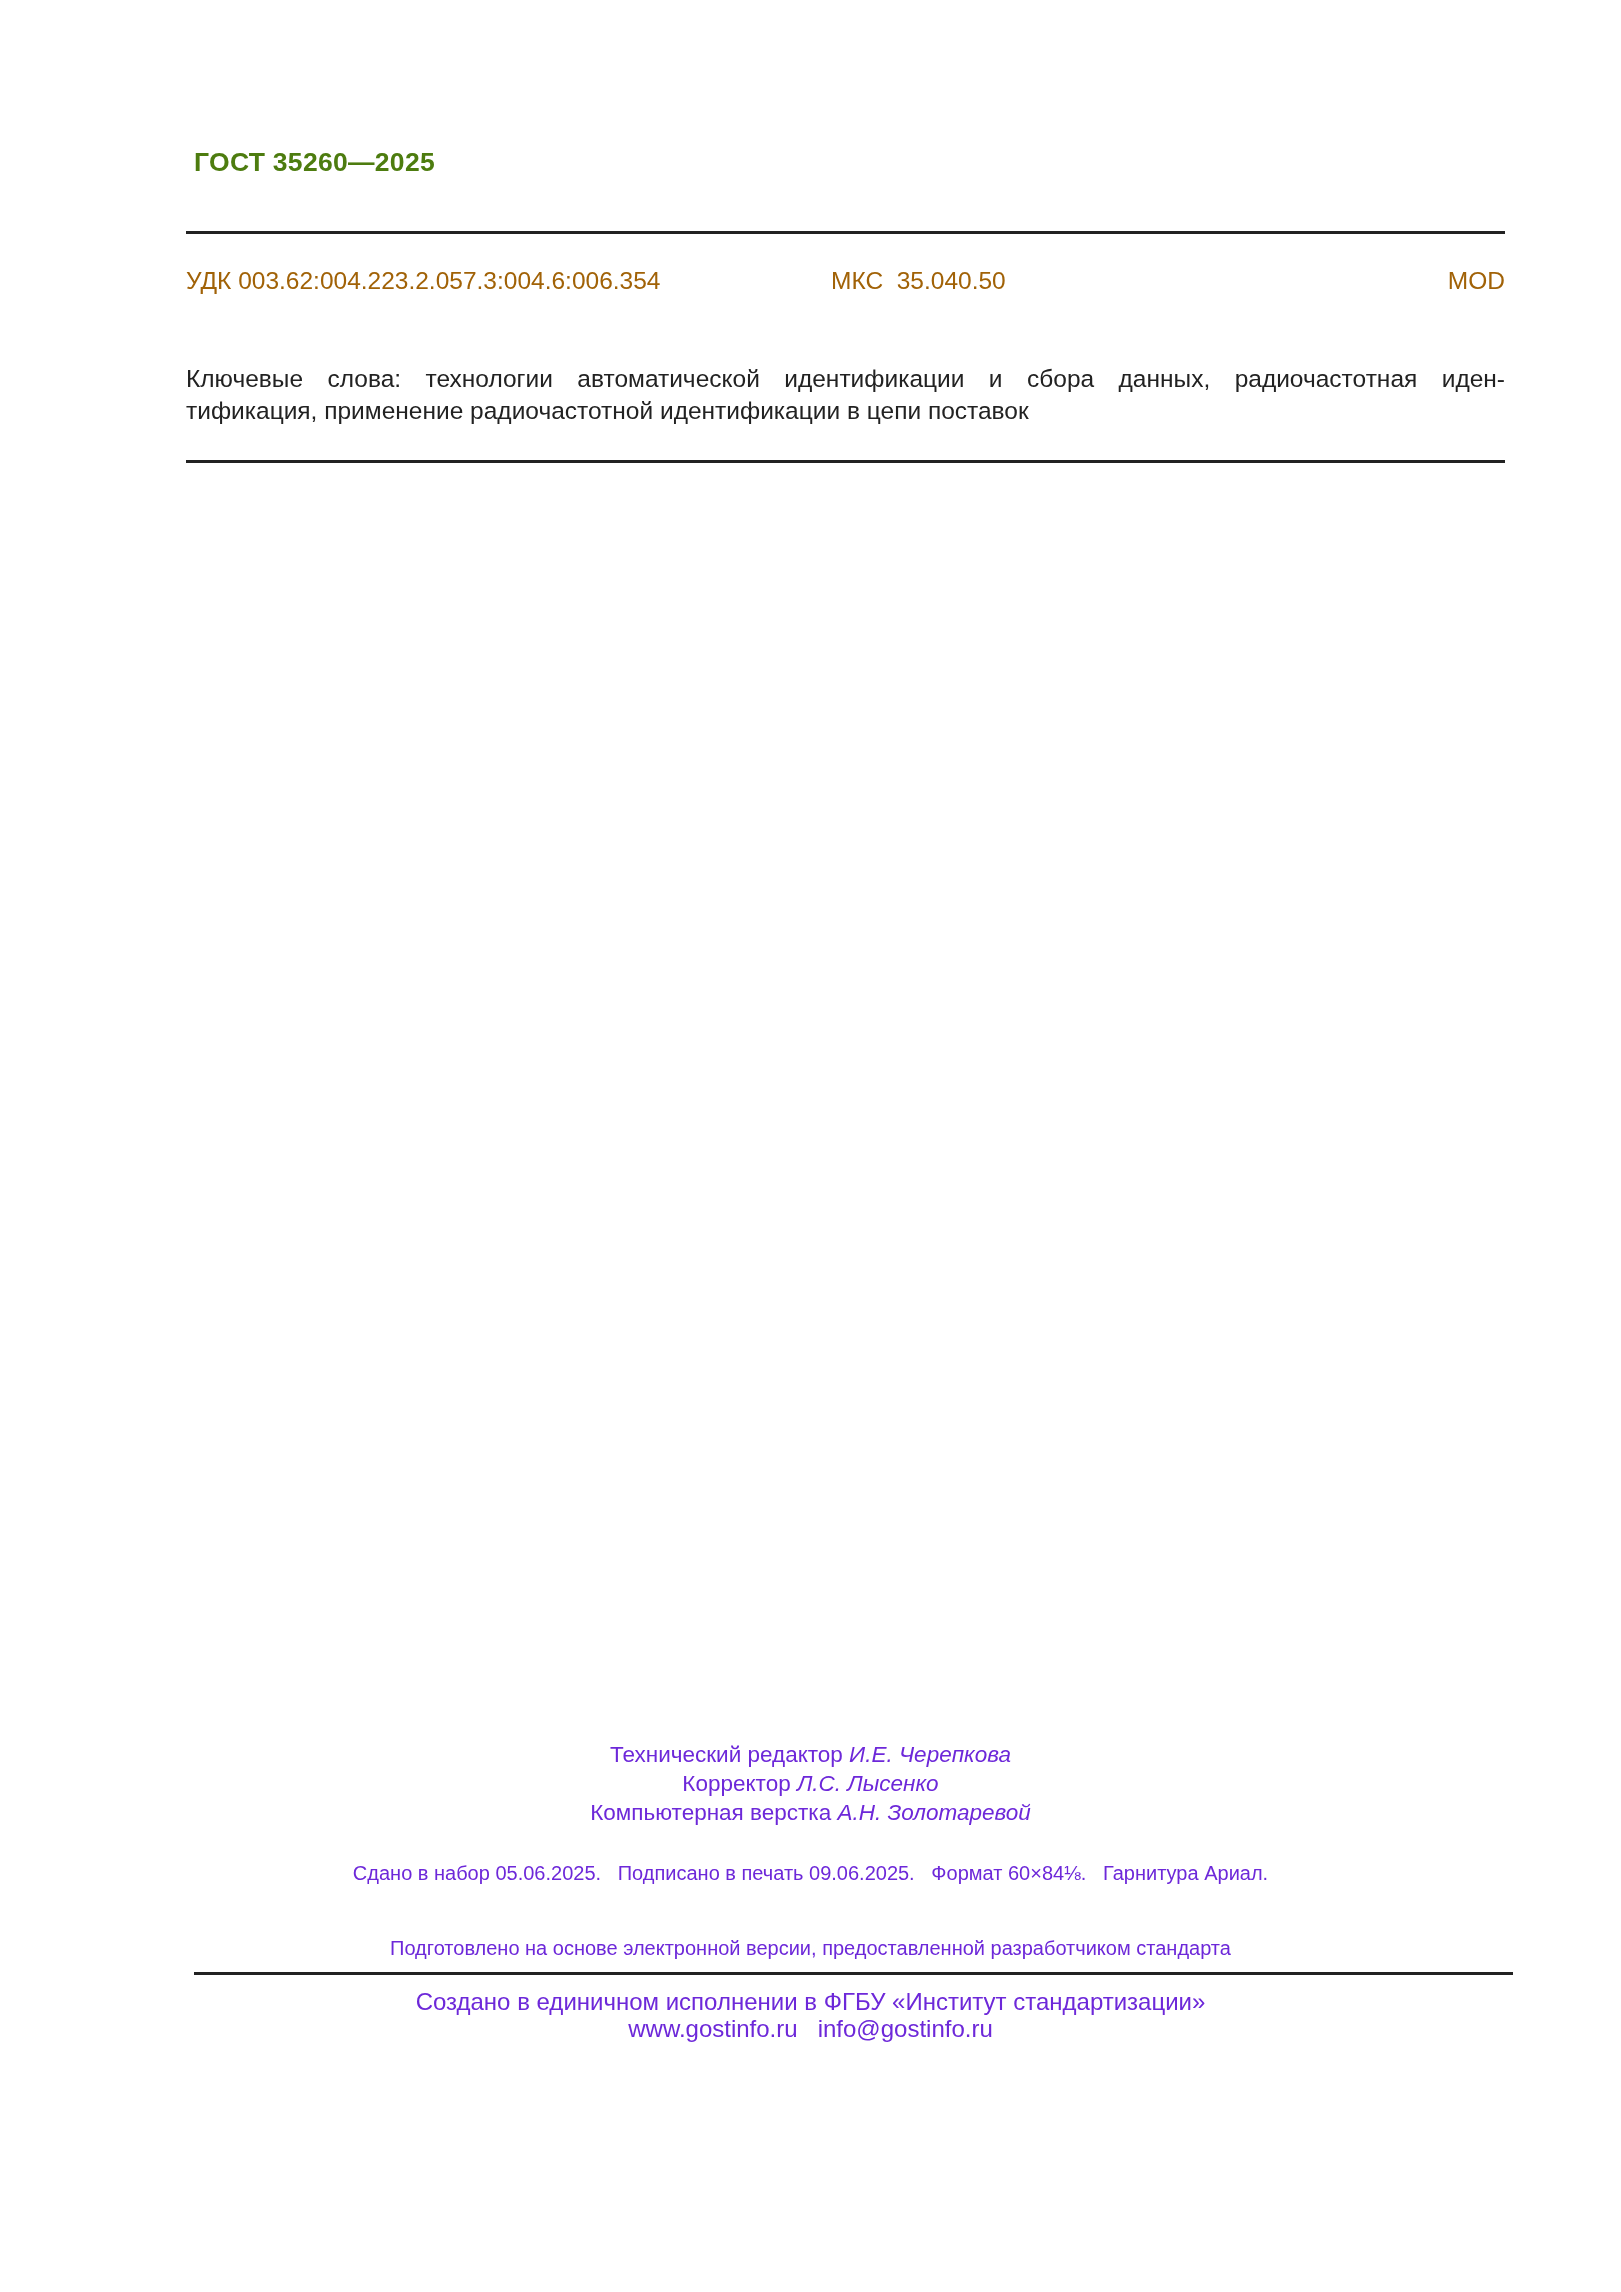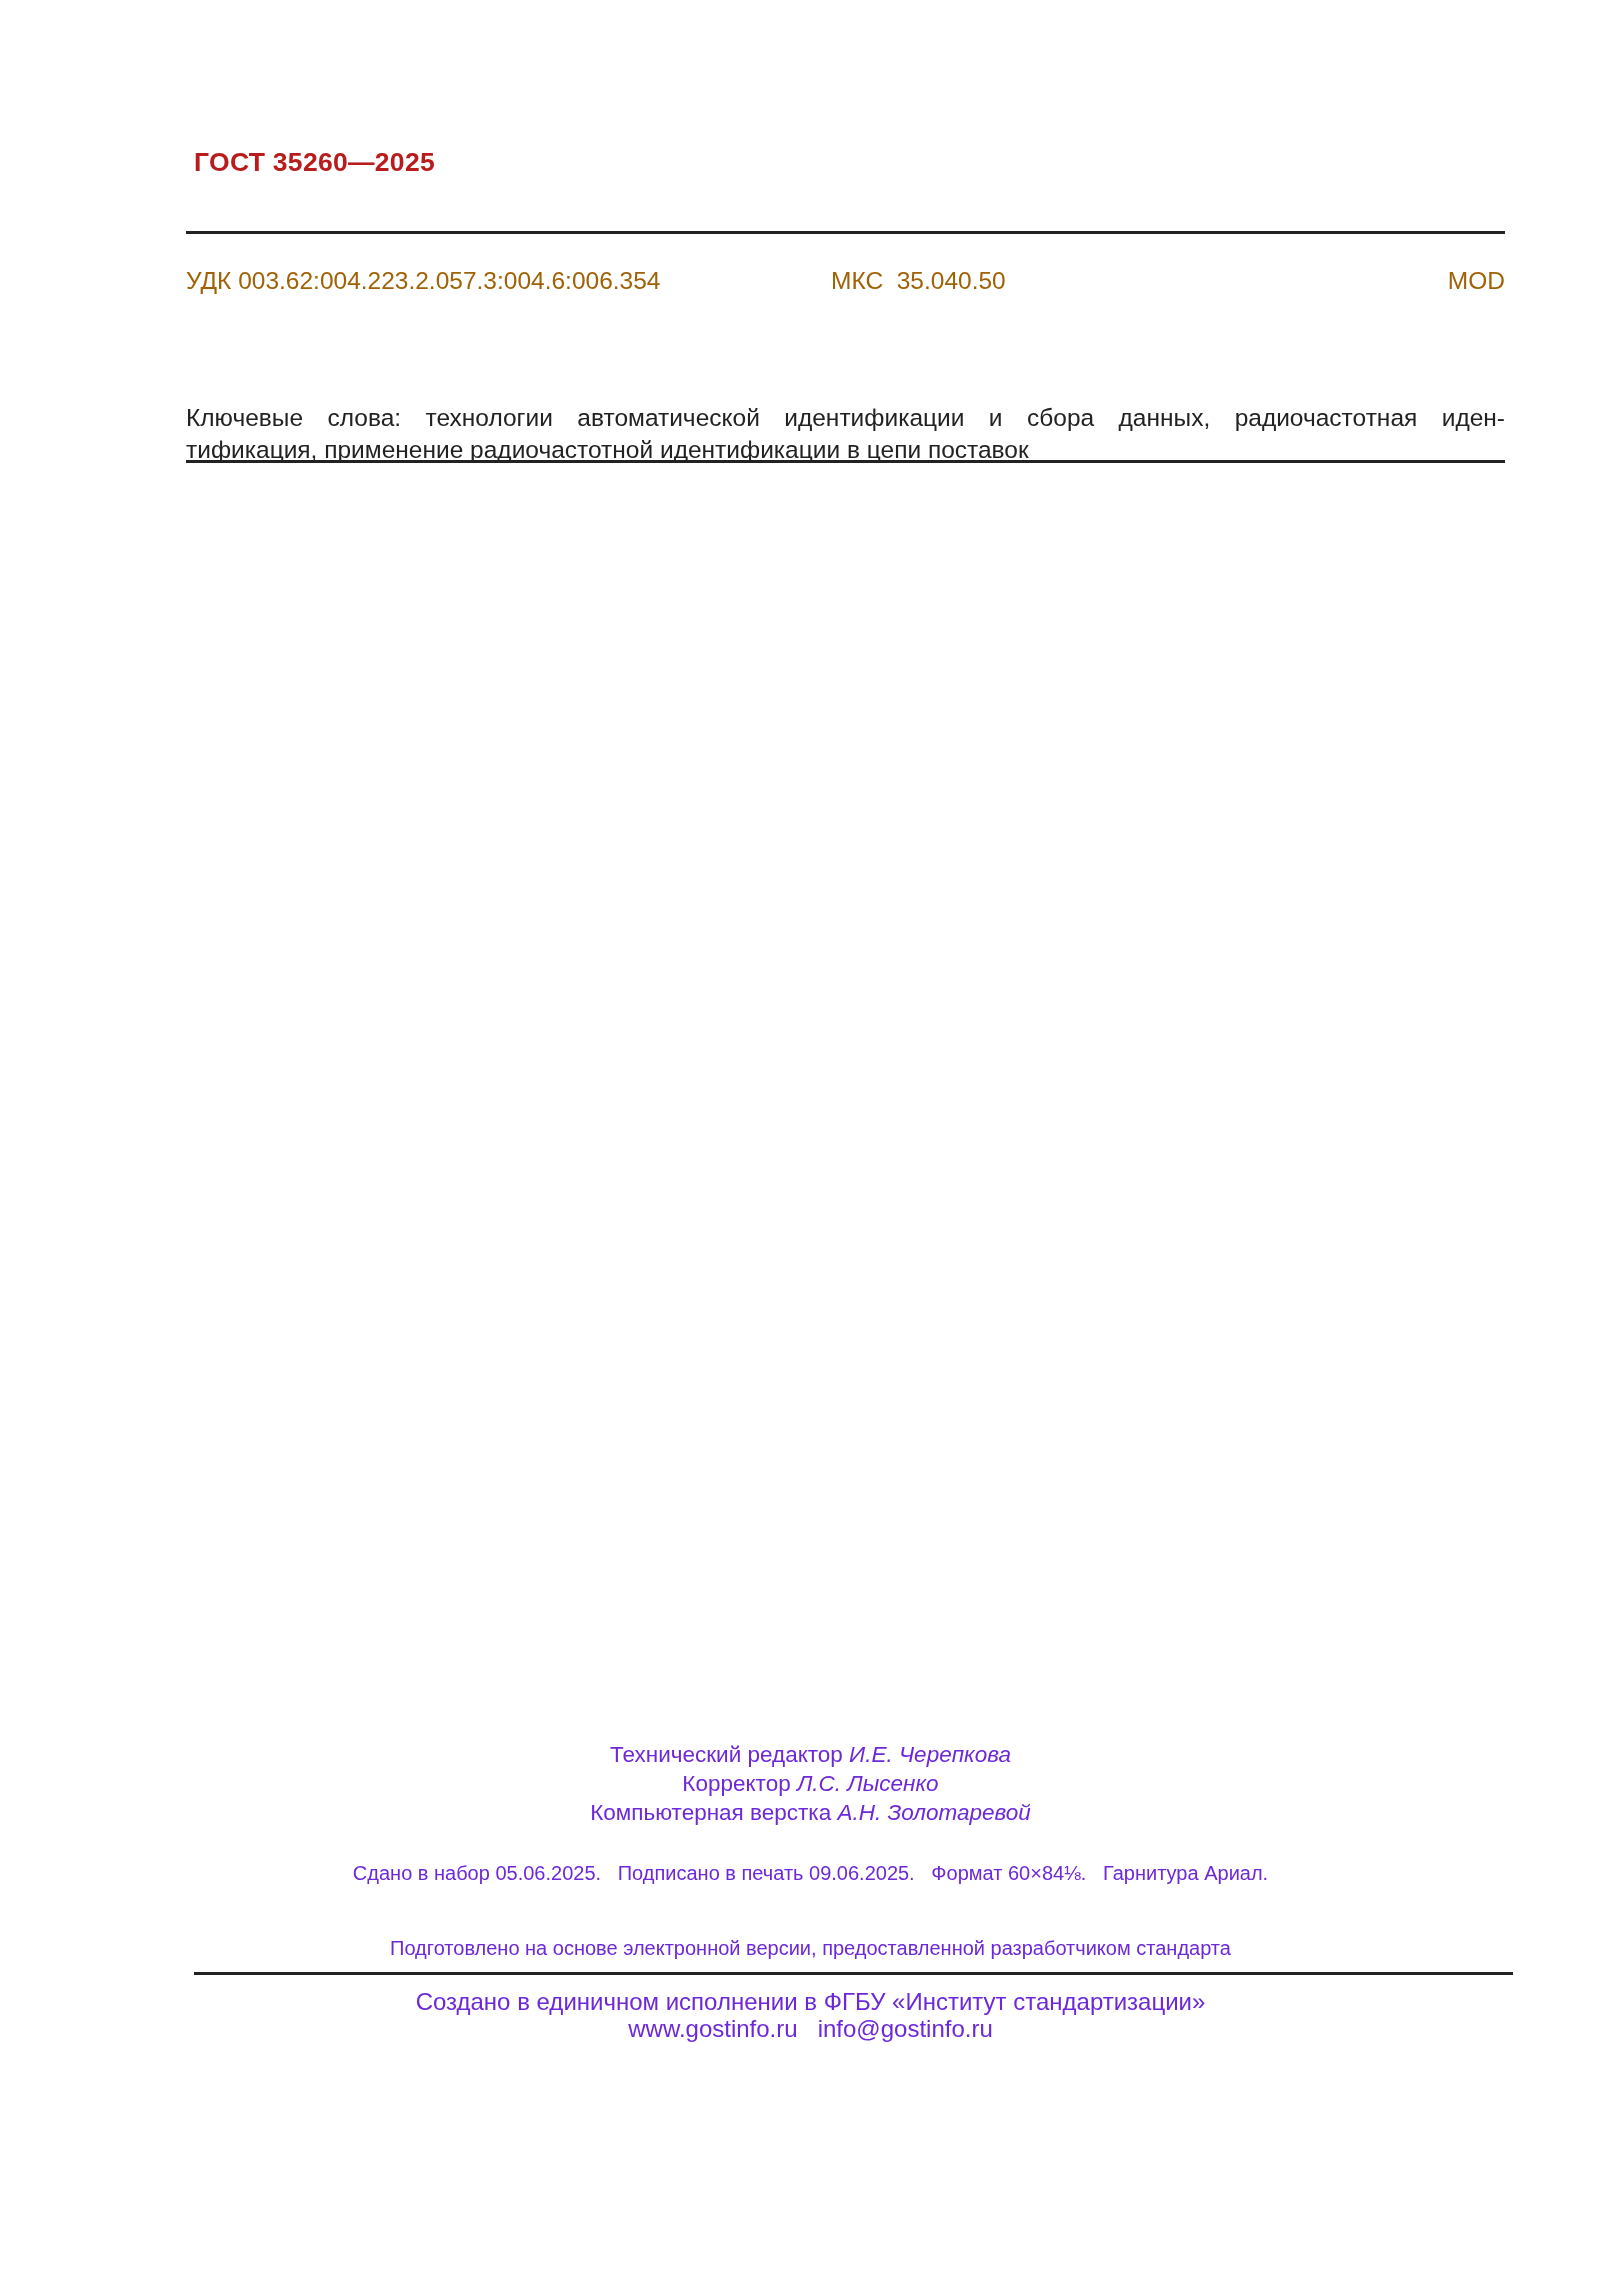--- a/index.html
+++ b/index.html
@@ -1,18 +1,18 @@
 <!DOCTYPE html>
 <html><head>
 <meta charset="utf-8">
 <style>
   html, body { margin:0; padding:0; background:#ffffff; }
   body { width:1621px; height:2293px; position:relative; font-family:"Liberation Sans", sans-serif; color:#222; overflow:hidden; }
   .abs { position:absolute; }
-  .title { left:194px; top:147px; font-size:26.5px; font-weight:bold; color:#b91c1c; letter-spacing:0.3px; }
+  .title { left:194px; top:147px; font-size:26.5px; font-weight:bold; color:#4d7c0f; letter-spacing:0.3px; }
   .rule { position:absolute; height:2.9px; background:#222; }
   .meta { top:267px; font-size:24.5px; color:#a16207; }
   .kw { left:186px; top:363px; width:1319px; font-size:24.5px; line-height:32px; color:#222; text-align:justify; }
   .center-block { position:absolute; left:0; width:1621px; text-align:center; color:#6d28d9; }
   .credits { top:1740px; font-size:22.5px; line-height:29px; }
   .credits i { font-style:italic; }
   .imprint { top:1860px; font-size:20px; line-height:26.5px; }
   .prepared { top:1937px; font-size:20px; }
   .created { top:1988px; font-size:24px; line-height:27px; }
 </style>
@@ -21,21 +21,21 @@
 
 <div class="abs title">ГОСТ 35260—2025</div>
 
 <div class="rule" style="left:186px; top:231px; width:1319px;"></div>
 
 <div class="abs meta" style="left:186px;">УДК 003.62:004.223.2.057.3:004.6:006.354</div>
 <div class="abs meta" style="left:831px; white-space:pre;">МКС  35.040.50</div>
 <div class="abs meta" style="right:116px;">MOD</div>
 
 <div class="abs kw">
-  <div style="text-align:justify; text-align-last:justify;margin-top:39px;">Ключевые слова: технологии автоматической идентификации и сбора данных, радиочастотная иден-</div>
+  <div style="text-align:justify; text-align-last:justify;">Ключевые слова: технологии автоматической идентификации и сбора данных, радиочастотная иден-</div>
   <div>тификация, применение радиочастотной идентификации в цепи поставок</div>
 </div>
 
 <div class="rule" style="left:186px; top:460px; width:1319px;"></div>
 
 <div class="center-block credits">
   <div><span style="white-space:pre;">Технический редактор </span><i>И.Е. Черепкова</i></div>
   <div><span style="white-space:pre;">Корректор </span><i>Л.С. Лысенко</i></div>
   <div><span style="white-space:pre;">Компьютерная верстка </span><i>А.Н. Золотаревой</i></div>
 </div>

